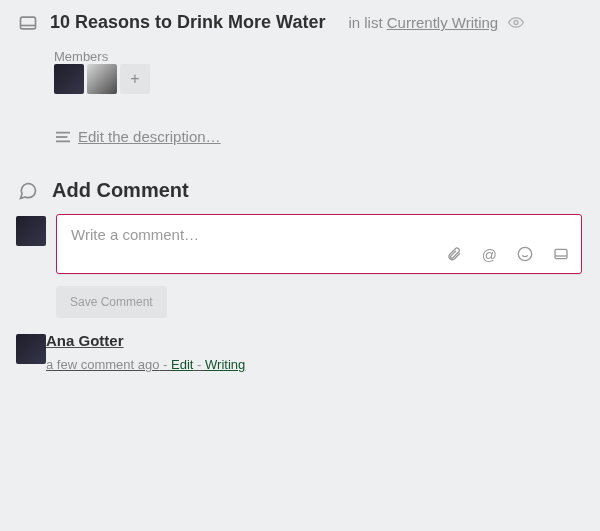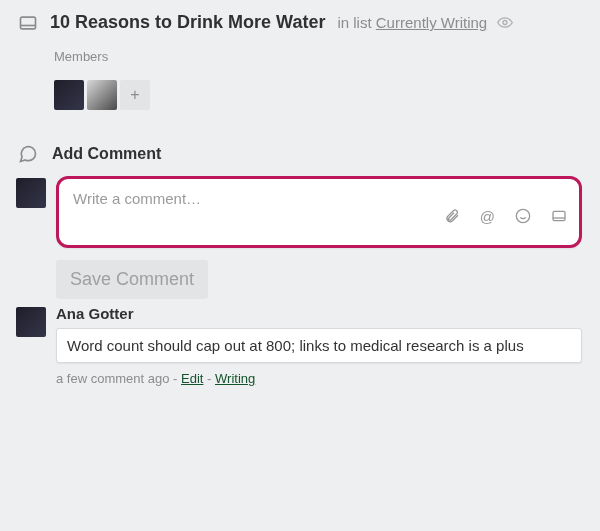--- a/index.html
+++ b/index.html
@@ -26,21 +26,21 @@
   .header-text {
     font-size: 18px;
     color: #313131;
   }
   .header-text .title {
     font-weight: 700;
   }
   .header-text .meta {
     font-size: 15px;
     color: #8c8c8c;
-    margin-left: 7px;
+    margin-left: 18px;
   }
   .header-text .list-link {
     color: #8c8c8c;
     text-decoration: underline;
     cursor: pointer;
   }
   .eye-after { margin-left: 6px; color:#8c8c8c; font-size:14px; }
 
   
   .left-icon-col {
@@ -51,21 +51,21 @@
   }
   .indent {
     padding-left: 38px;
   }
 
   
   .members-label {
     color:#8c8c8c;
     font-size:13px;
     margin-top:16px;
-    margin-bottom:16px;
+    margin-bottom:0;
   }
   .members-row {
     display:flex;
     gap:3px;
   }
   .avatar, .avatar-small {
     width:30px;height:30px;border-radius:2px;background:#222;flex:none;
     background-size:cover;
   }
   .add-member {
@@ -82,38 +82,38 @@
   }
   .edit-desc-link { color:#8c8c8c; text-decoration:underline; font-size:15px; cursor:pointer;}
   .align-icon { color:#8c8c8c; }
 
   
   .section-head {
     display:flex;align-items:center;gap:12px;
     margin-top:34px;
     color:#313131;
     font-weight:700;
-    font-size:16px;
+    font-size:20px;
   }
 
   
   .comment-area {
     display:flex;gap:10px;margin-top:12px;
   }
   .comment-avatar {
     width:30px;height:30px;border-radius:2px;background:#222;flex:none;
     margin-top:2px;
   }
   .comment-box {
     flex:1;
     background:#fff;
-    border:3px solid #be185d;
-    border-radius:12px;
+    border:1px solid #be185d;
+    border-radius:3px;
     box-shadow:0 1px 2px rgba(0,0,0,0.06);
-    padding:10px 12px 20px 12px;
+    padding:10px 12px 10px 12px;
     min-height:60px;
     display:flex;flex-direction:column;justify-content:space-between;
   }
   ::placeholder{color:#9a9a9a;}
   .comment-input {
     border:none;outline:none;width:100%;
     font-size:15px;color:#4d4d4d;
     font-family:inherit;
   }
   .comment-tools {
@@ -123,26 +123,26 @@
   .comment-tools span { cursor:pointer; }
 
   .save-btn {
     display:inline-block;
     margin-top:12px;
     background:#E2E4E6;
     color:#a0a0a0;
     border:none;
     border-radius:3px;
     padding:9px 14px;
-    font-size:18px;
+    font-size:12px;
   }
 
   
   .activity-entry {
-    display:flex;gap:10px;margin-top:6px;
+    display:flex;margin-top:14px;text-decoration:underline;
   }
   .activity-name { font-weight:700;color:#313131;font-size:15px;}
   .activity-bubble {
     background:#fff;border:1px solid #D6DADC;border-radius:3px;
     padding:8px 10px;margin-top:6px;box-shadow:0 1px 2px rgba(0,0,0,.06);
     font-size:15px;color:#333;
   }
   .activity-meta {
     font-size:13px;color:#8c8c8c;margin-top:8px;
   }
@@ -181,20 +181,30 @@
   </div>
 
   <div class="indent">
     <div class="members-label">Members</div>
     <div class="members-row">
       <div class="avatar" style="background:linear-gradient(135deg,#1e1e2a,#35354a);"></div>
       <div class="avatar" style="background:linear-gradient(135deg,#d8d8d8,#4a4a4a);"></div>
       <div class="add-member">+</div>
     </div>
 
+    <div class="edit-desc-row">
+      <span class="align-icon">
+        <svg width="14" height="12" viewBox="0 0 16 12" stroke="#8c8c8c" stroke-width="2">
+          <line x1="0" y1="1" x2="16" y2="1"></line>
+          <line x1="0" y1="6" x2="13" y2="6"></line>
+          <line x1="0" y1="11" x2="16" y2="11"></line>
+        </svg>
+      </span>
+      <span class="edit-desc-link">Edit the description…</span>
+    </div>
   </div>
 
   <div class="section-head">
     <div class="left-icon-col">
       <span>
         <svg width="20" height="20" viewBox="0 0 24 24" fill="none" stroke="#8c8c8c" stroke-width="2">
           <path d="M21 11.5a8.38 8.38 0 0 1-8.5 8.5 8.5 8.5 0 0 1-3.9-.9L3 21l1.9-5.6A8.5 8.5 0 1 1 21 11.5z"></path>
         </svg>
       </span>
     </div>
@@ -231,21 +241,20 @@
       </div>
       <button class="save-btn">Save Comment</button>
     </div>
   </div>
 
 
   <div class="activity-entry">
     <div class="comment-avatar" style="background:linear-gradient(135deg,#1e1e2a,#35354a);"></div>
     <div style="flex:1">
       <div class="activity-name">Ana Gotter</div>
-      <div class="activity-bubble">Word count should cap out at 800; links to medical research is a plus</div>
       <div class="activity-meta">
         <span>a few comment ago</span>
         <span> - </span>
         <span class="lnk">Edit</span>
         <span> - </span>
         <span class="lnk">Writing</span>
       </div>
     </div>
   </div>
 

